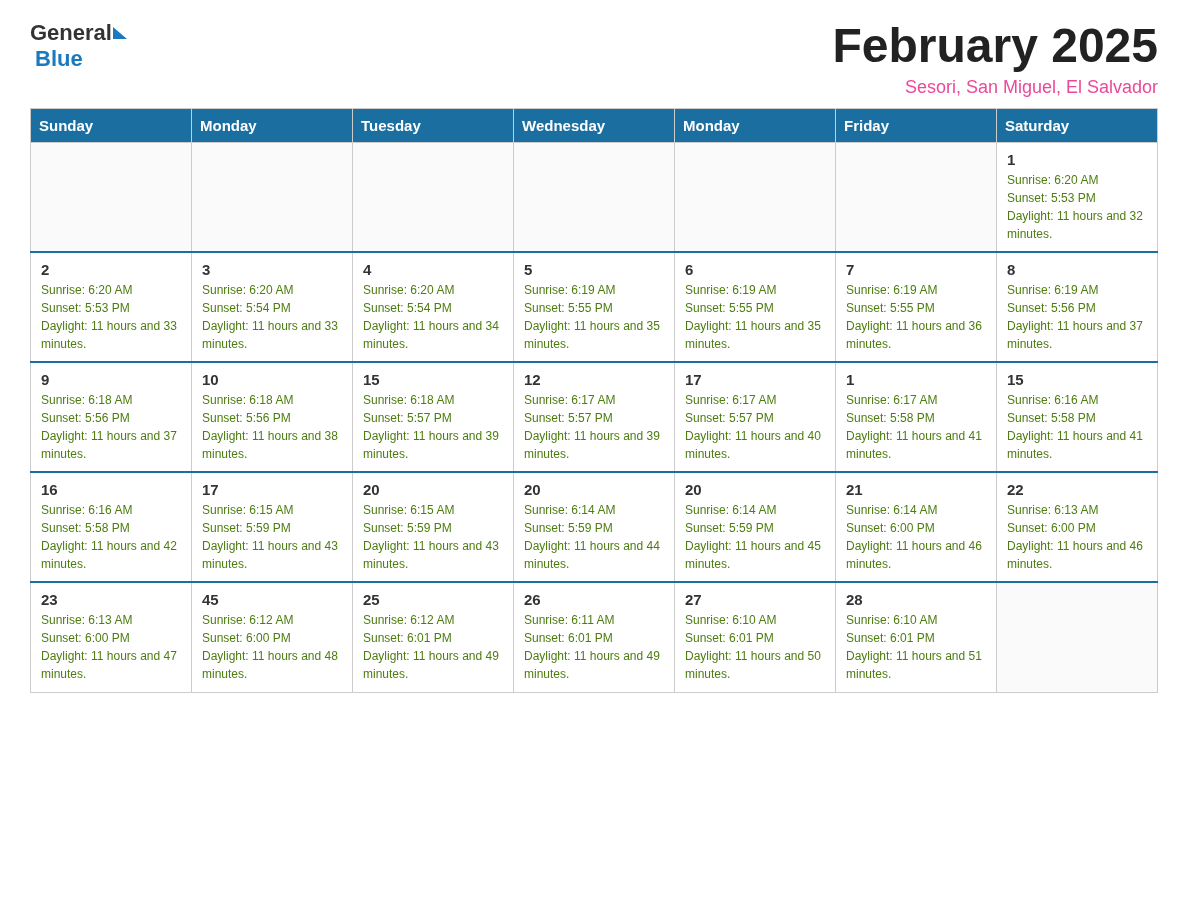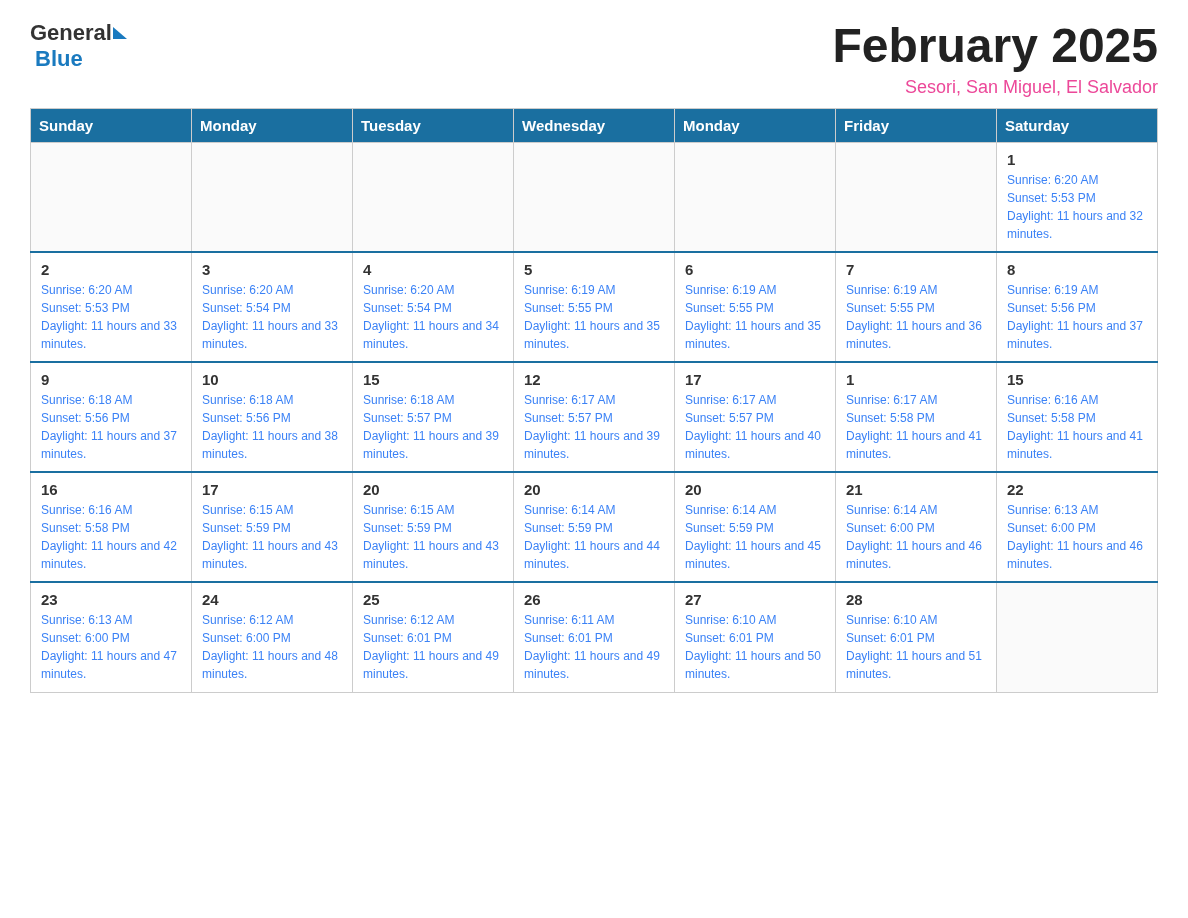--- a/index.html
+++ b/index.html
@@ -81,21 +81,21 @@
     }
     .day-number {
       font-size: 15px;
       font-weight: bold;
       color: #333;
       display: block;
       margin-bottom: 3px;
     }
     .day-info {
       font-size: 12px;
-      color: #3b82f6;
+      color: #4d7c0f;
       line-height: 1.5;
     }
     .row-border td {
       border-top: 2px solid #1a6fa0 !important;
     }
     
     .triangle-right {
       width: 0;
       height: 0;
       border-top: 12px solid transparent;
@@ -239,21 +239,21 @@
           <span class="day-number">22</span>
           <div class="day-info">Sunrise: 6:13 AM<br>Sunset: 6:00 PM<br>Daylight: 11 hours and 46 minutes.</div>
         </td>
       </tr>
       <tr class="row-border">
         <td>
           <span class="day-number">23</span>
           <div class="day-info">Sunrise: 6:13 AM<br>Sunset: 6:00 PM<br>Daylight: 11 hours and 47 minutes.</div>
         </td>
         <td>
-          <span class="day-number">24</span>
+          <span class="day-number">45</span>
           <div class="day-info">Sunrise: 6:12 AM<br>Sunset: 6:00 PM<br>Daylight: 11 hours and 48 minutes.</div>
         </td>
         <td>
           <span class="day-number">25</span>
           <div class="day-info">Sunrise: 6:12 AM<br>Sunset: 6:01 PM<br>Daylight: 11 hours and 49 minutes.</div>
         </td>
         <td>
           <span class="day-number">26</span>
           <div class="day-info">Sunrise: 6:11 AM<br>Sunset: 6:01 PM<br>Daylight: 11 hours and 49 minutes.</div>
         </td>

